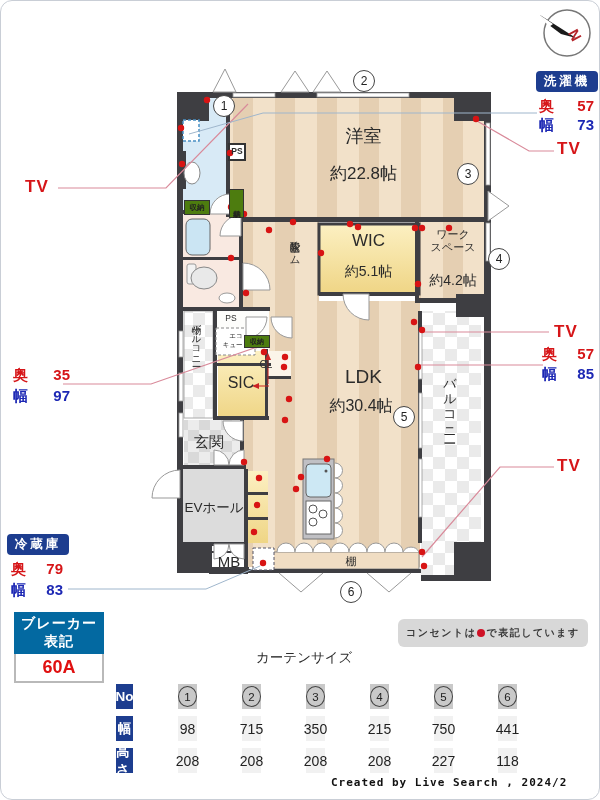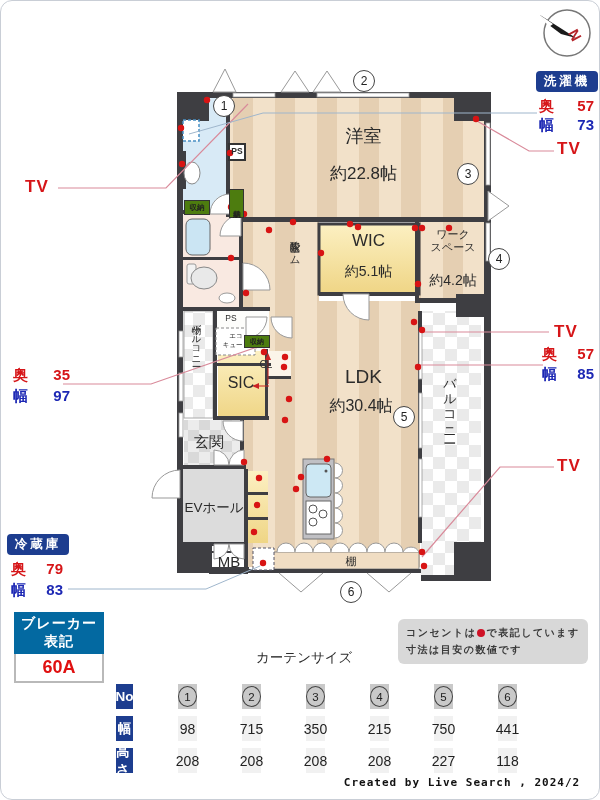--- a/index.html
+++ b/index.html
@@ -33,21 +33,21 @@
   .breaker .bd{background:#fff;border:2px solid #b9b9b9;border-top:none;text-align:center;
                font-size:18px;font-weight:bold;color:#e01010;padding:3px 0;}
   .tbl{position:absolute;left:84px;top:683px;display:grid;
        grid-template-columns:48px repeat(6,50px);column-gap:14px;row-gap:7px;}
   .tbl>div{height:25px;display:flex;align-items:center;justify-content:center;font-size:14px;color:#222;margin-left:31px;}
   .t-head{background:#1d3d8f;color:#fff !important;font-weight:bold;font-size:13.5px !important;}
   .t-col{background:#c9c9c9;}
   .t-cell{background:#f1f1f1;}
   .circ{width:19px;height:19px;border:1.2px solid #444;border-radius:50%;display:flex;
         align-items:center;justify-content:center;font-size:11.5px;background:transparent;}
-  .credit{position:absolute;left:330px;top:775px;width:262px;text-align:center;
+  .credit{position:absolute;left:330px;top:775px;width:262px;text-align:left;
           font-family:"DejaVu Sans Mono",monospace;font-weight:bold;font-size:11px;
           letter-spacing:1px;color:#111;}
 </style>
 </head>
 <body>
 
 <div class="page">
 
 <svg width="600" height="800" viewBox="0 0 600 800">
   <defs>
@@ -337,21 +337,20 @@
   <span>83</span>
 </div>
 
 <div class="breaker">
   <div class="hd">ブレーカー表記</div>
   <div class="bd">60A</div>
 </div>
 
 <div class="note">
   <div><span>コンセントは</span><span class="dot"></span><span>で表記しています</span></div>
-  <div style="margin-top:3px;">寸法は目安の数値です</div>
 </div>
 
 <div class="lbl" style="left:255px;top:650px;font-size:13.5px;">カーテンサイズ</div>
 <div class="tbl">
   <div class="t-head">No</div>
   <div class="t-col">
         <span class="circ">1</span>
       </div>
   <div class="t-col">
         <span class="circ">2</span>

